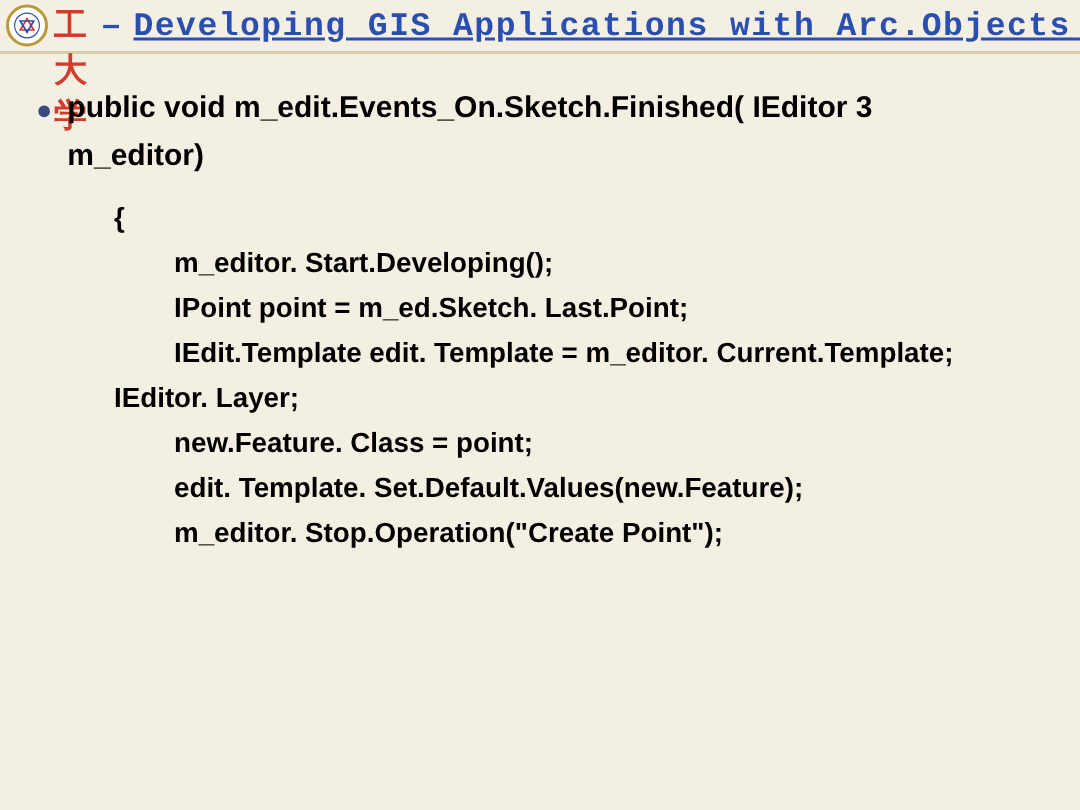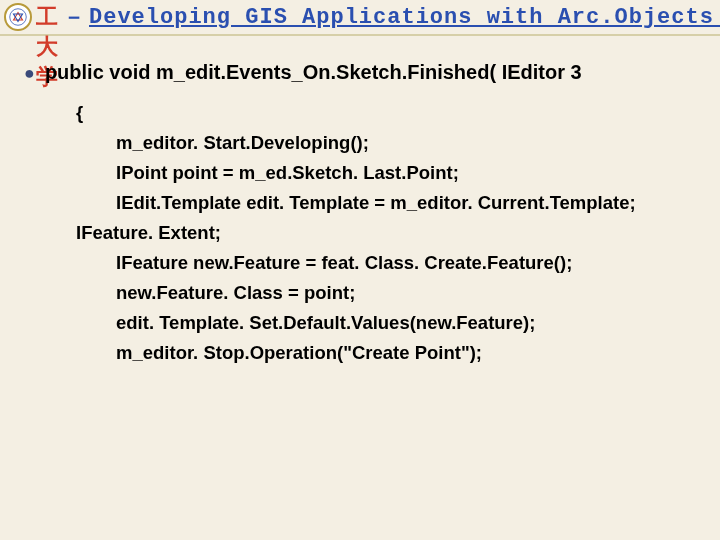--- a/index.html
+++ b/index.html
@@ -94,29 +94,29 @@
   <span class="header-uni">西理工大学</span>
   <span class="header-sep">－</span>
   <span class="header-title">Developing GIS Applications with Arc.Objects using C#. NE</span>
 </div>
 
 <div class="content">
   <div class="sig-row">
     <span class="bullet">●</span>
     <div class="sig">
       <div>public void m_edit.Events_On.Sketch.Finished( IEditor 3</div>
+      <div>m_editor)</div>
     </div>
   </div>
 
   <div class="codeblock">
     <div class="brace-row">
       <div class="brace">{</div>
     </div>
     <div class="line ind1">m_editor. Start.Developing();</div>
     <div class="line ind1">IPoint point = m_ed.Sketch. Last.Point;</div>
     <div class="line ind1">IEdit.Template edit. Template = m_editor. Current.Template;</div>
-    <div class="line">IFeature. Extent;</div>
-    <div class="line ind1">IFeature new.Feature = feat. Class. Create.Feature();</div>
+    <div class="line">IEditor. Layer;</div>
     <div class="line ind1">new.Feature. Class = point;</div>
     <div class="line ind1">edit. Template. Set.Default.Values(new.Feature);</div>
     <div class="line ind1">m_editor. Stop.Operation("Create Point");</div>
   </div>
 </div>
 
 </body></html>

